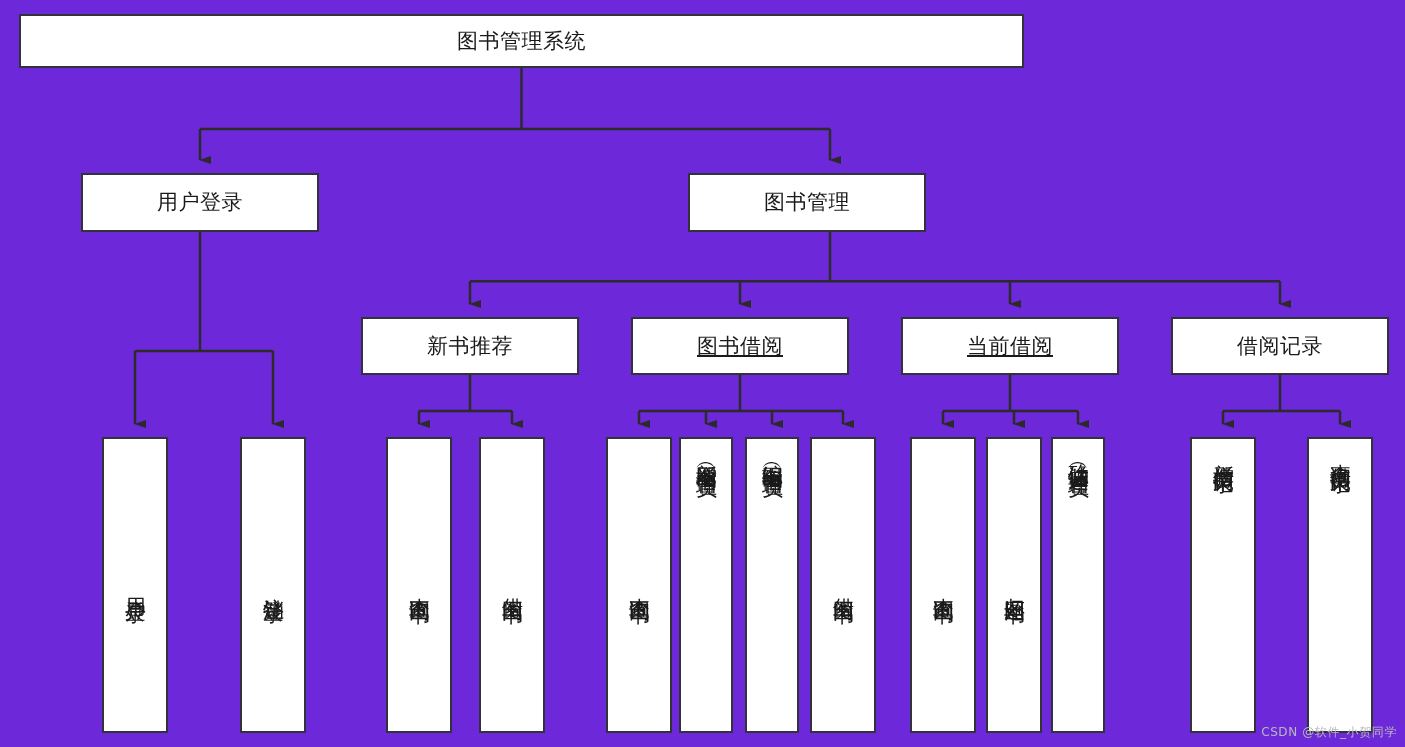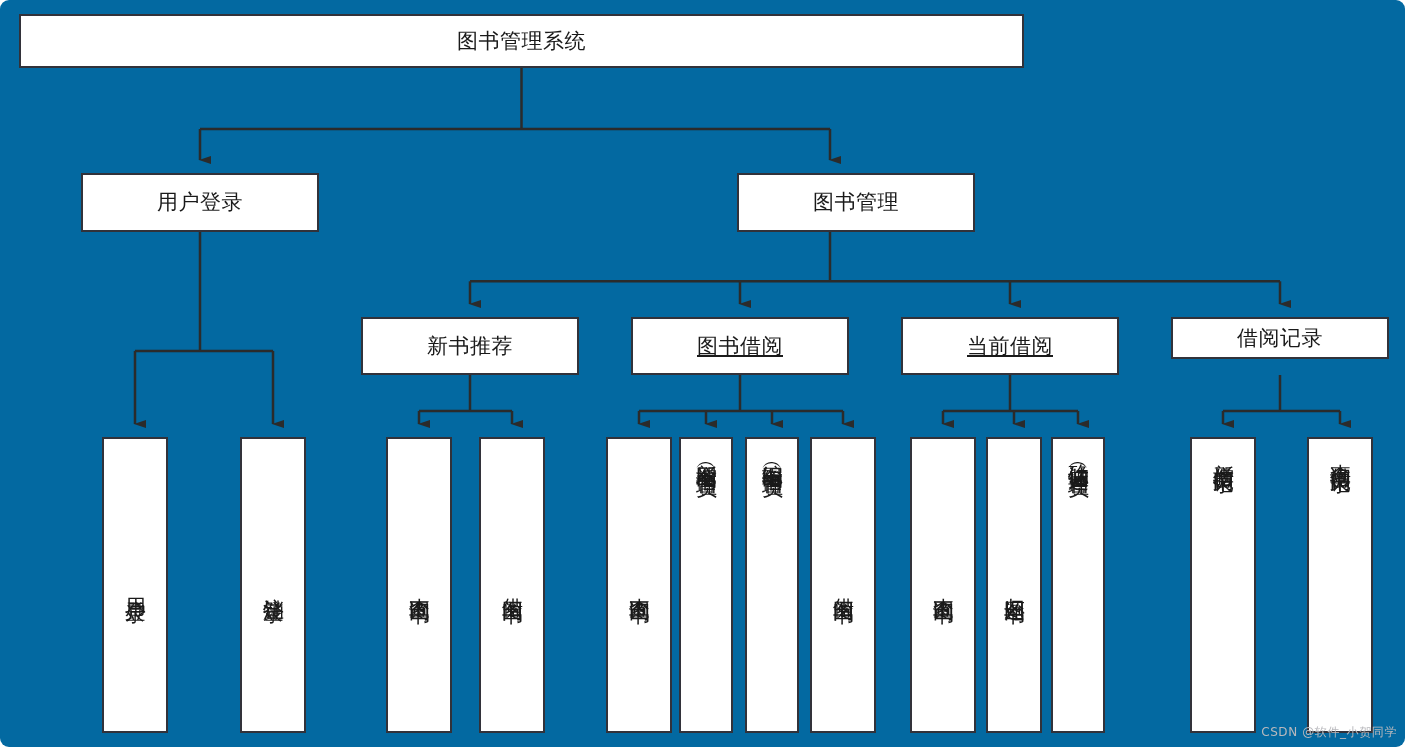--- a/index.html
+++ b/index.html
@@ -5,23 +5,22 @@
   * { box-sizing: border-box; }
   html, body {
     margin: 0; padding: 0;
     background: #ffffff;
     font-family: "DejaVu Sans", "Liberation Sans", sans-serif;
   }
   #canvas {
     position: relative;
     width: 1405px;
     height: 747px;
-    background: #0369a1;
+    background: #6d28d9;
     overflow: hidden;
-    border-radius: 9px;
   }
   svg#edges {
     position: absolute;
     left: 0; top: 0;
     width: 1405px; height: 747px;
     pointer-events: none;
   }
   .node {
     position: absolute;
     border: 2px solid #32323a;
@@ -107,33 +106,33 @@
       </g>
   </svg>
 
   <div id="node-layer">
       <div class="node horiz" style="left: 19px; top: 14px; width: 1005px; height: 54px;">
         <span>图书管理系统</span>
       </div>
       <div class="node horiz" style="left: 81px; top: 173px; width: 238px; height: 59px;">
         <span>用户登录</span>
       </div>
-      <div class="node horiz" style="left: 737px; top: 173px; width: 238px; height: 59px;">
+      <div class="node horiz" style="left: 688px; top: 173px; width: 238px; height: 59px;">
         <span>图书管理</span>
       </div>
       <div class="node horiz" style="left: 361px; top: 317px; width: 218px; height: 58px;">
         <span>新书推荐</span>
       </div>
       <div class="node horiz" style="left: 631px; top: 317px; width: 218px; height: 58px; text-decoration: underline;">
         <span>图书借阅</span>
       </div>
       <div class="node horiz" style="left: 901px; top: 317px; width: 218px; height: 58px; text-decoration: underline;">
         <span>当前借阅</span>
       </div>
-      <div class="node horiz" style="left: 1171px; top: 317px; width: 218px; height: 42px;">
+      <div class="node horiz" style="left: 1171px; top: 317px; width: 218px; height: 58px;">
         <span>借阅记录</span>
       </div>
       <div class="node vert" style="left: 102px; top: 437px; width: 66px; height: 296px;">
         <span>用户登录</span>
       </div>
       <div class="node vert" style="left: 240px; top: 437px; width: 66px; height: 296px;">
         <span>注销登录</span>
       </div>
       <div class="node vert" style="left: 386px; top: 437px; width: 66px; height: 296px;">
         <span>查询图书</span>

